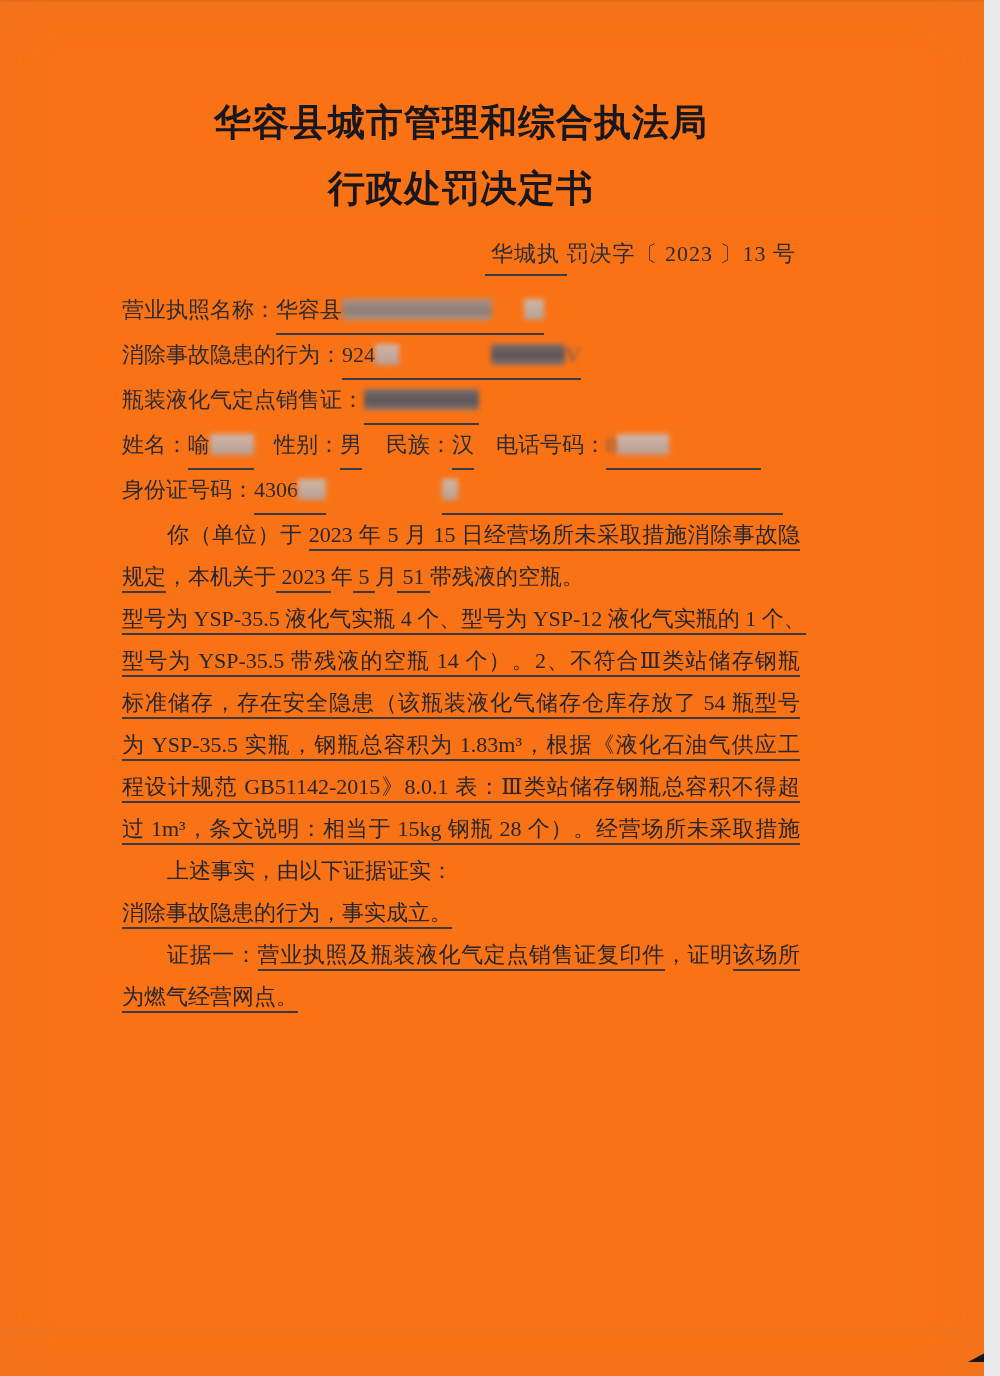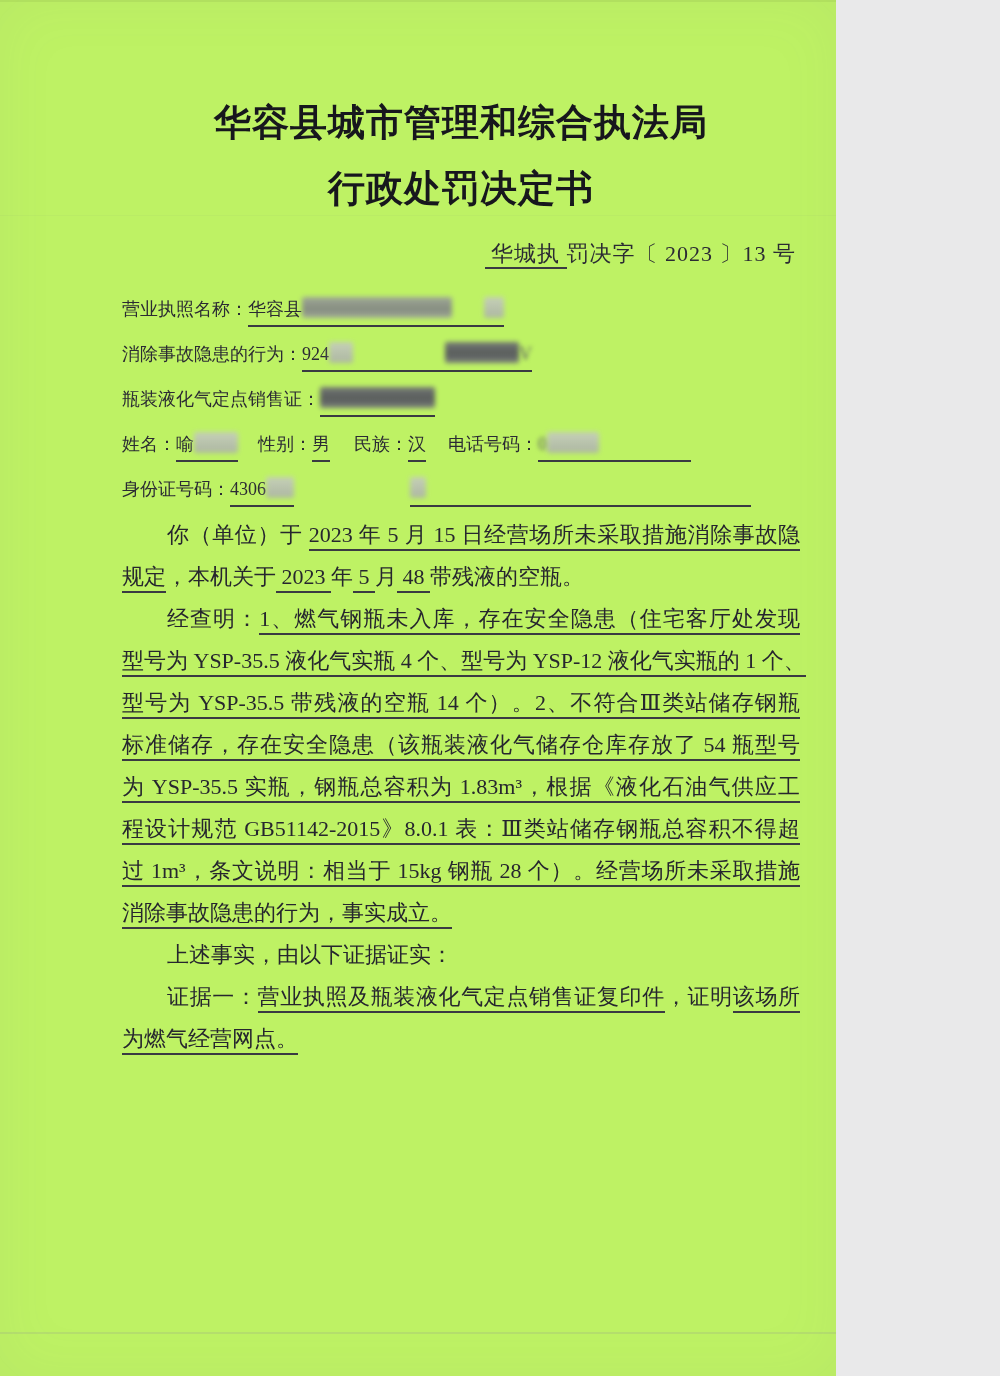--- a/index.html
+++ b/index.html
@@ -2,22 +2,22 @@
 <html><head>
 <meta charset="utf-8">
 <style>
   html,body{margin:0;padding:0;}
   body{
     width:1000px;height:1376px;
     background:#e9e9ea;
     font-family:"Liberation Serif","DejaVu Serif",serif;
   }
   .page{
-    position:relative;width:836px;height:1376px;overflow:hidden;
-    background:#bef264;
+    position:relative;width:984px;height:1376px;overflow:hidden;
+    background:#f97316;
     box-shadow:inset 0 0 60px rgba(120,120,130,.07), inset 0 2px 0 rgba(0,0,0,.05);
     color:#26262e;
   }
   
   .seam-v{position:absolute;top:0;left:900px;width:1px;height:100%;background:rgba(100,100,120,.04);}
   .seam-h{position:absolute;top:215px;left:0;width:100%;height:1px;background:rgba(100,100,120,.04);}
   .bottom-line{position:absolute;left:0;top:1332px;width:965px;height:2px;background:rgba(140,140,150,.18);}
   .corner-mark{
     position:absolute;left:968px;top:1348px;width:0;height:0;
     border-left:26px solid transparent;border-bottom:14px solid #15151a;
@@ -27,24 +27,24 @@
 
   .title{ text-align:center;font-weight:bold;color:#17171d;letter-spacing:1px; font-size:37px;line-height:46px;}
   .title1{margin-top:100px;}
   .title2{margin-top:20px;}
 
   .docline{
     margin-top:26px;text-align:right;padding-right:4px;
     font-size:22px;line-height:32px;color:#2b2b33;letter-spacing:1px;
   }
 
-  .ul{border-bottom:2px solid #3a3a42;padding-bottom:1px;}
+  .ul{border-bottom:2px solid #3a3a42;padding-bottom:8px;}
   span{white-space:pre;}
 
-  .fields{margin-top:17px;font-size:18px;color:#2b2b33;}
+  .fields{margin-top:17px;font-size:22px;color:#2b2b33;}
   .frow{height:45px;line-height:45px;white-space:nowrap;}
   .fval{display:inline-block;line-height:30px;vertical-align:baseline;}
 
   
   .blob{
     display:inline-block;height:21px;vertical-align:-3px;border-radius:2px;
     background:linear-gradient(180deg,#9a9aa1,#7c7c85 60%,#9d9da4);
     filter:blur(2.5px);opacity:.85;
   }
   .blob.light{background:linear-gradient(180deg,#c7c7cd,#a9a9b1);opacity:.8;}
@@ -93,30 +93,29 @@
       <div class="frow">
         <span>姓名：</span><span class="fval ul"><span>喻</span><span class="blob light" style="width:44px"></span></span><span style="margin-left:20px">性别：</span><span class="fval ul">男</span><span style="margin-left:24px">民族：</span><span class="fval ul">汉</span><span style="margin-left:22px">电话号码：</span><span class="fval ul"><span class="blurtext">0</span><span class="blob light" style="width:52px"></span><span class="blank" style="width:92px"></span></span>
       </div>
       <div class="frow">
         <span>身份证号码：</span><span class="fval ul"><span>4306</span><span class="blob light" style="width:28px"></span></span><span class="gap" style="width:116px"></span><span class="fval ul"><span class="blob light" style="width:16px"></span><span class="blank" style="width:325px"></span></span>
       </div>
     </div>
 
     <div class="body-block">
         <div class="bline indent full"><span>你（单位）于 </span><span class="ul">2023 年 5 月 15 日经营场所未采取措施消除事故隐</span></div>
-        <div class="bline"><span class="ul">规定</span><span>，本机关于</span><span class="ul"> 2023 </span><span>年</span><span class="ul"> 5 </span><span>月</span><span class="ul"> 48 </span><span>带残液的空瓶。</span></div>
-        <div class="bline indent full"><span>经查明：</span><span class="ul">1、燃气钢瓶未入库，存在安全隐患（住宅客厅处发现</span></div>
+        <div class="bline"><span class="ul">规定</span><span>，本机关于</span><span class="ul"> 2023 </span><span>年</span><span class="ul"> 5 </span><span>月</span><span class="ul"> 51 </span><span>带残液的空瓶。</span></div>
         <div class="bline full"><span class="ul">型号为 YSP-35.5 液化气实瓶 4 个、型号为 YSP-12 液化气实瓶的 1 个、</span></div>
         <div class="bline full"><span class="ul">型号为 YSP-35.5 带残液的空瓶 14 个）。2、不符合Ⅲ类站储存钢瓶</span></div>
         <div class="bline full"><span class="ul">标准储存，存在安全隐患（该瓶装液化气储存仓库存放了 54 瓶型号</span></div>
         <div class="bline full"><span class="ul">为 YSP-35.5 实瓶，钢瓶总容积为 1.83m³，根据《液化石油气供应工</span></div>
         <div class="bline full"><span class="ul">程设计规范 GB51142-2015》8.0.1 表：Ⅲ类站储存钢瓶总容积不得超</span></div>
         <div class="bline full"><span class="ul">过 1m³，条文说明：相当于 15kg 钢瓶 28 个）。经营场所未采取措施</span></div>
+        <div class="bline indent"><span>上述事实，由以下证据证实：</span></div>
         <div class="bline"><span class="ul">消除事故隐患的行为，事实成立。</span></div>
-        <div class="bline indent"><span>上述事实，由以下证据证实：</span></div>
         <div class="bline indent full"><span>证据一：</span><span class="ul">营业执照及瓶装液化气定点销售证复印件</span><span>，证明</span><span class="ul">该场所</span></div>
         <div class="bline"><span class="ul">为燃气经营网点。</span></div>
       </div>
 
   </div>
 
   <div class="bottom-line"></div>
   <div class="corner-mark"></div>
 </div>
 

